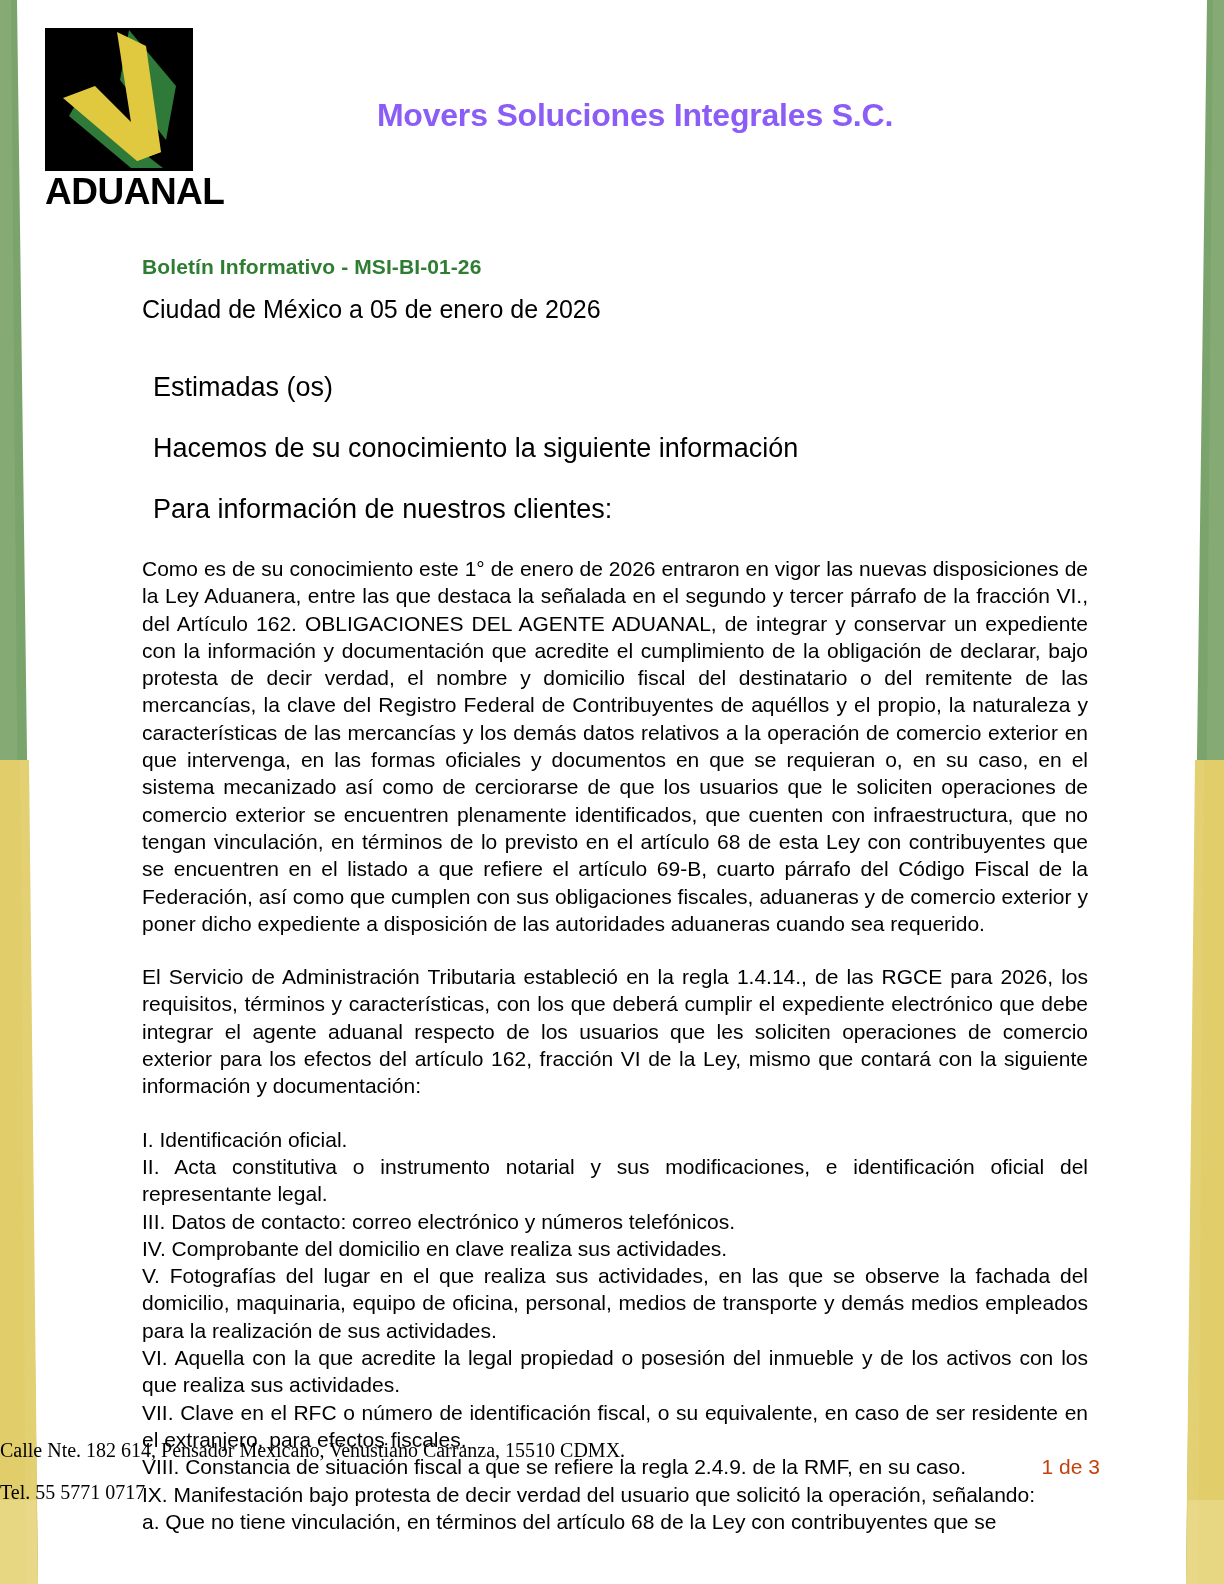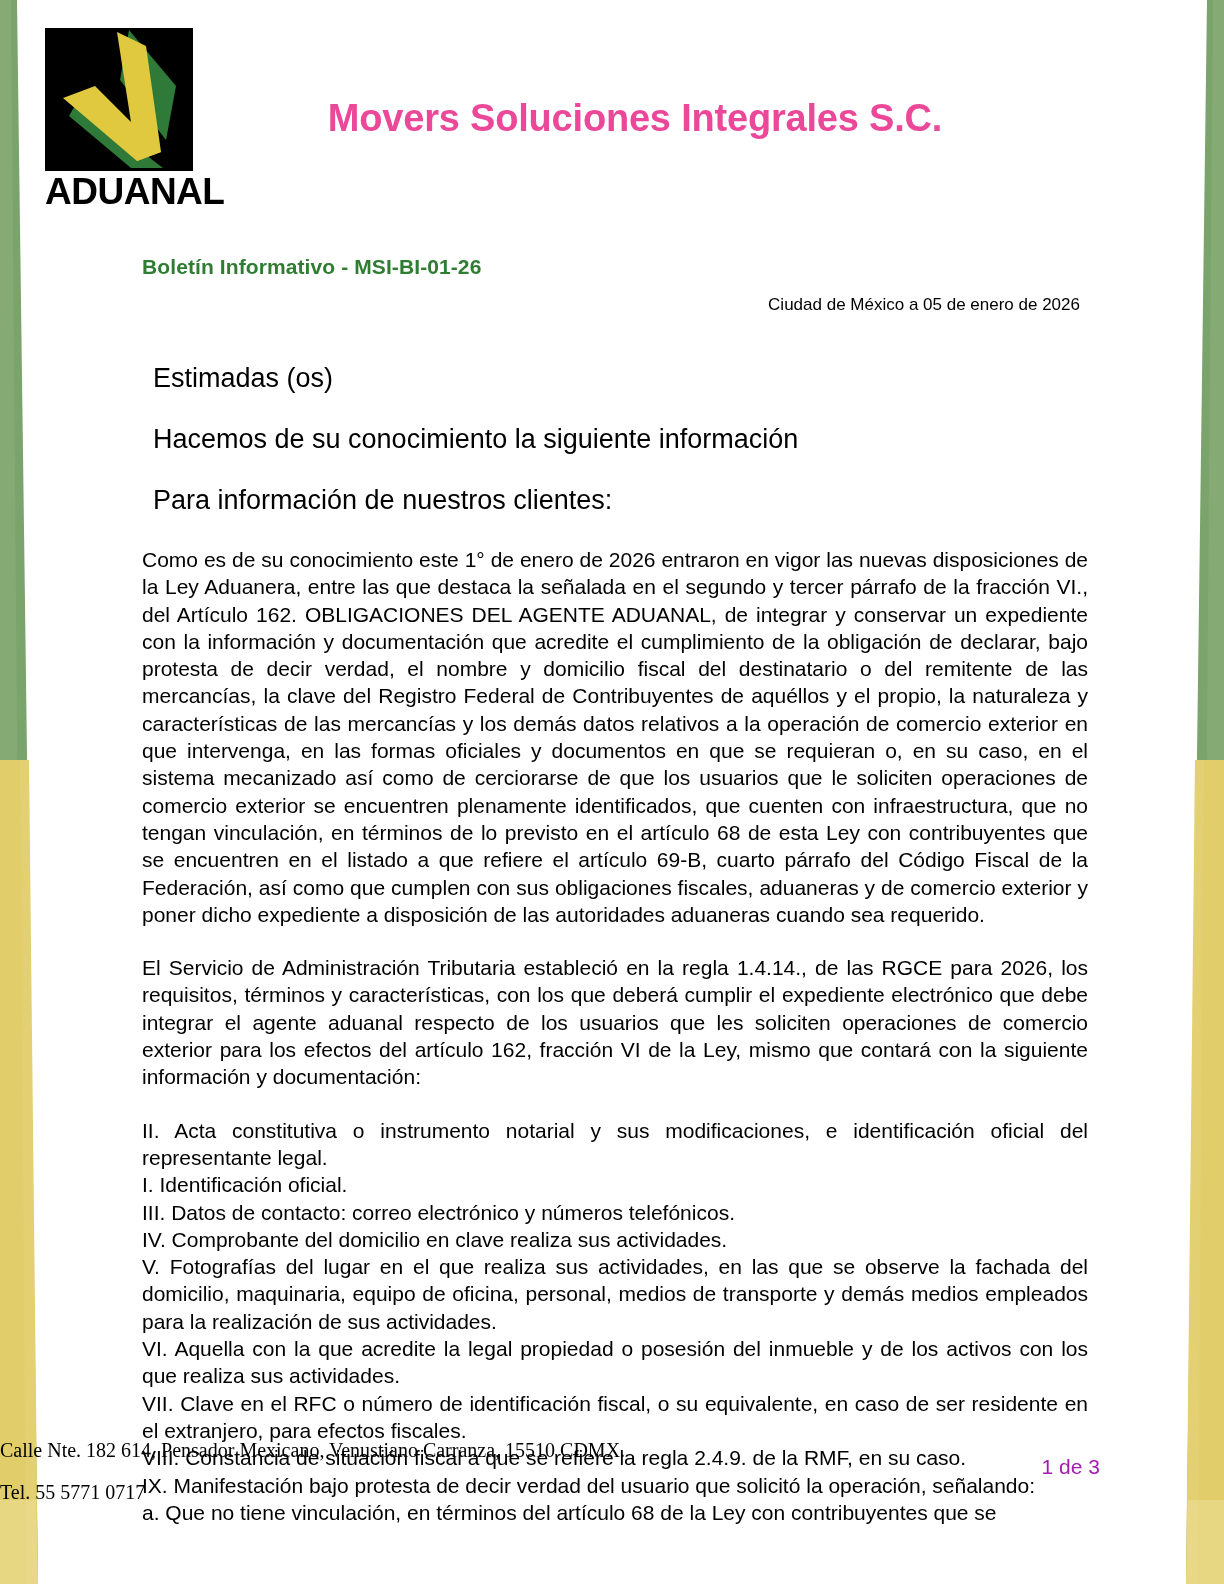--- a/index.html
+++ b/index.html
@@ -64,43 +64,43 @@
     line-height: 1;
     color: #000000;
     font-family: "Liberation Sans", sans-serif;
   }
   .company-title {
     position: absolute;
     left: 255px;
     top: 97px;
     width: 760px;
     text-align: center;
-    font-size: 38px;
+    font-size: 32px;
     font-weight: bold;
     letter-spacing: -0.2px;
-    color: #ec4899;
+    color: #8b5cf6;
   }
 
   
   .doc {
     position: absolute;
     left: 142px;
     top: 255px;
     width: 946px;
   }
   .bulletin-id {
     font-size: 21px;
     font-weight: bold;
     color: #2e7d32;
     letter-spacing: 0.1px;
     margin: 0 0 16px 0;
   }
   .city-date {
-    font-size: 17px;
-    text-align: right;
+    font-size: 25px;
+    text-align: left;
     margin: 0 0 48px 0;
     padding-right: 8px;
   }
   .greet {
     font-size: 27px;
     margin: 0 0 30px 11px;
   }
   .para {
     font-size: 21px;
     line-height: 1.30;
@@ -132,21 +132,21 @@
   .footer-web {
     font-size: 21px;
     font-weight: bold;
     margin: 10px 0 0 0;
   }
   .page-num {
     position: absolute;
     right: 124px;
     top: 1455px;
     font-size: 21px;
-    color: #a21caf;
+    color: #c2410c;
   }
 </style>
 </head>
 <body>
 
 <div id="page">
 
   <svg class="side-decor left" viewBox="0 0 70 1584" preserveAspectRatio="none">
     <polygon points="0,0 17,0 38,1584 0,1584" fill="#7ba46c"></polygon>
     <polygon points="0,0 11,0 24,1584 0,1584" fill="#8fae7c" opacity="0.55"></polygon>
@@ -194,22 +194,22 @@
 
     <div class="greet">Hacemos de su conocimiento la siguiente información</div>
 
     <div class="greet">Para información de nuestros clientes:</div>
 
     <p class="para first">Como es de su conocimiento este 1° de enero de 2026 entraron en vigor las nuevas disposiciones de la Ley Aduanera, entre las que destaca la señalada en el segundo y tercer párrafo de la fracción VI., del Artículo 162. OBLIGACIONES DEL AGENTE ADUANAL, de integrar y conservar un expediente con la información y documentación que acredite el cumplimiento de la obligación de declarar, bajo protesta de decir verdad, el nombre y domicilio fiscal del destinatario o del remitente de las mercancías, la clave del Registro Federal de Contribuyentes de aquéllos y el propio, la naturaleza y características de las mercancías y los demás datos relativos a la operación de comercio exterior en que intervenga, en las formas oficiales y documentos en que se requieran o, en su caso, en el sistema mecanizado así como de cerciorarse de que los usuarios que le soliciten operaciones de comercio exterior se encuentren plenamente identificados, que cuenten con infraestructura, que no tengan vinculación, en términos de lo previsto en el artículo 68 de esta Ley con contribuyentes que se encuentren en el listado a que refiere el artículo 69-B, cuarto párrafo del Código Fiscal de la Federación, así como que cumplen con sus obligaciones fiscales, aduaneras y de comercio exterior y poner dicho expediente a disposición de las autoridades aduaneras cuando sea requerido.</p>
 
     <p class="para">El Servicio de Administración Tributaria estableció en la regla 1.4.14., de las RGCE para 2026, los requisitos, términos y características, con los que deberá cumplir el expediente electrónico que debe integrar el agente aduanal respecto de los usuarios que les soliciten operaciones de comercio exterior para los efectos del artículo 162, fracción VI de la Ley, mismo que contará con la siguiente información y documentación:</p>
 
     <div class="list-block">
+      <p class="list-item">I. Identificación oficial.</p>
       <p class="list-item">II. Acta constitutiva o instrumento notarial y sus modificaciones, e identificación oficial del representante legal.</p>
-      <p class="list-item">I. Identificación oficial.</p>
       <p class="list-item">III. Datos de contacto: correo electrónico y números telefónicos.</p>
       <p class="list-item">IV. Comprobante del domicilio en clave realiza sus actividades.</p>
       <p class="list-item">V. Fotografías del lugar en el que realiza sus actividades, en las que se observe la fachada del domicilio, maquinaria, equipo de oficina, personal, medios de transporte y demás medios empleados para la realización de sus actividades.</p>
       <p class="list-item">VI. Aquella con la que acredite la legal propiedad o posesión del inmueble y de los activos con los que realiza sus actividades.</p>
       <p class="list-item">VII. Clave en el RFC o número de identificación fiscal, o su equivalente, en caso de ser residente en el extranjero, para efectos fiscales.</p>
       <p class="list-item">VIII. Constancia de situación fiscal a que se refiere la regla 2.4.9. de la RMF, en su caso.</p>
       <p class="list-item">IX. Manifestación bajo protesta de decir verdad del usuario que solicitó la operación, señalando:</p>
       <p class="list-item">a. Que no tiene vinculación, en términos del artículo 68 de la Ley con contribuyentes que se</p>
     </div>
   </div>

